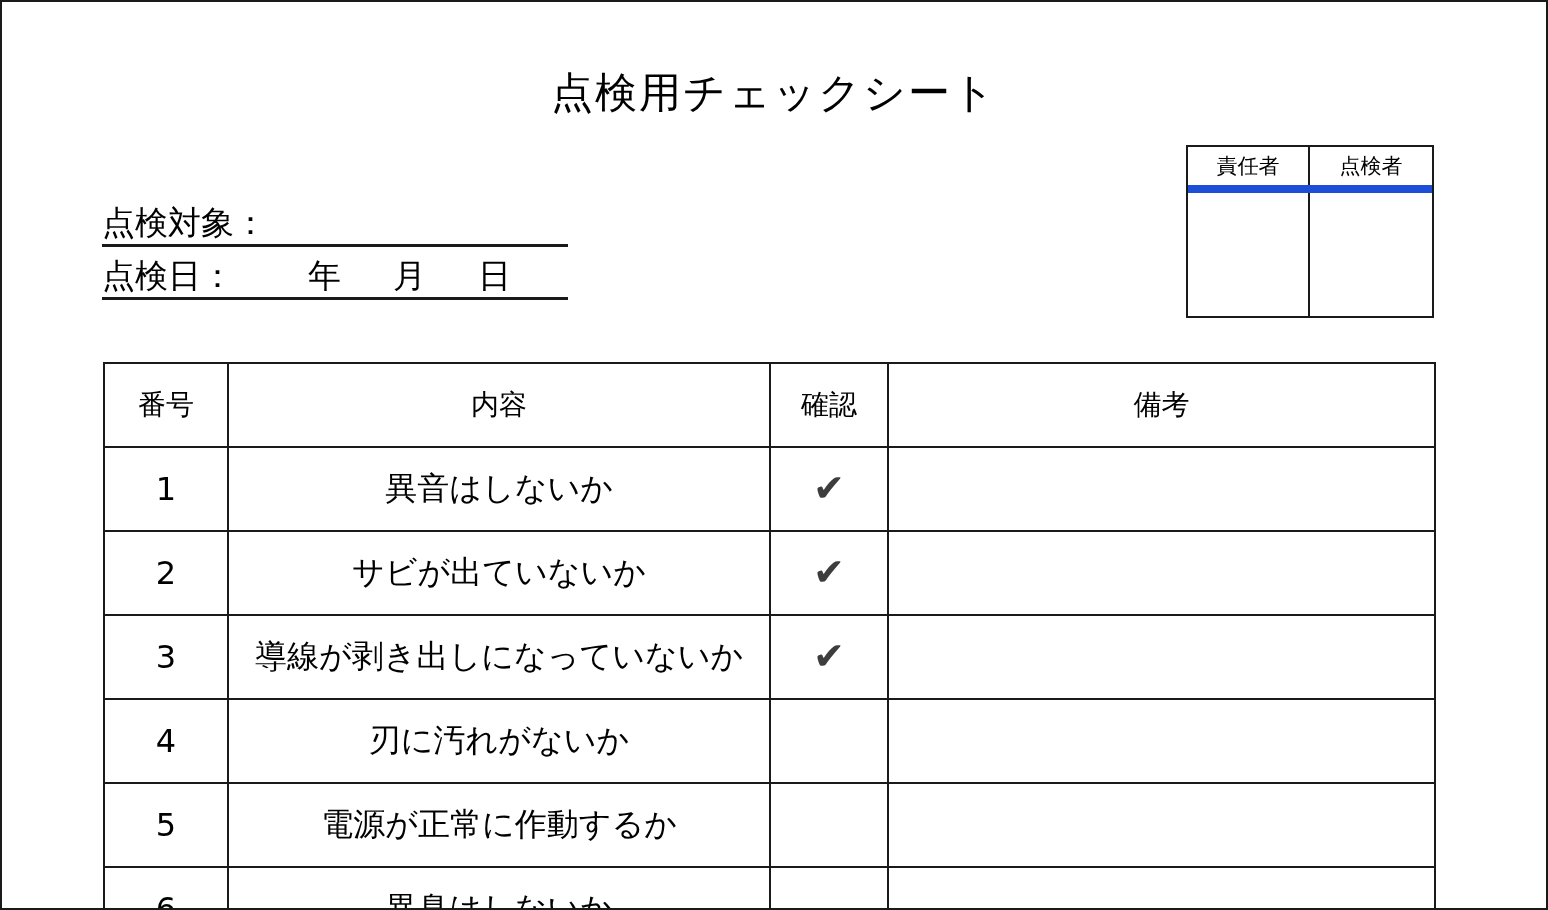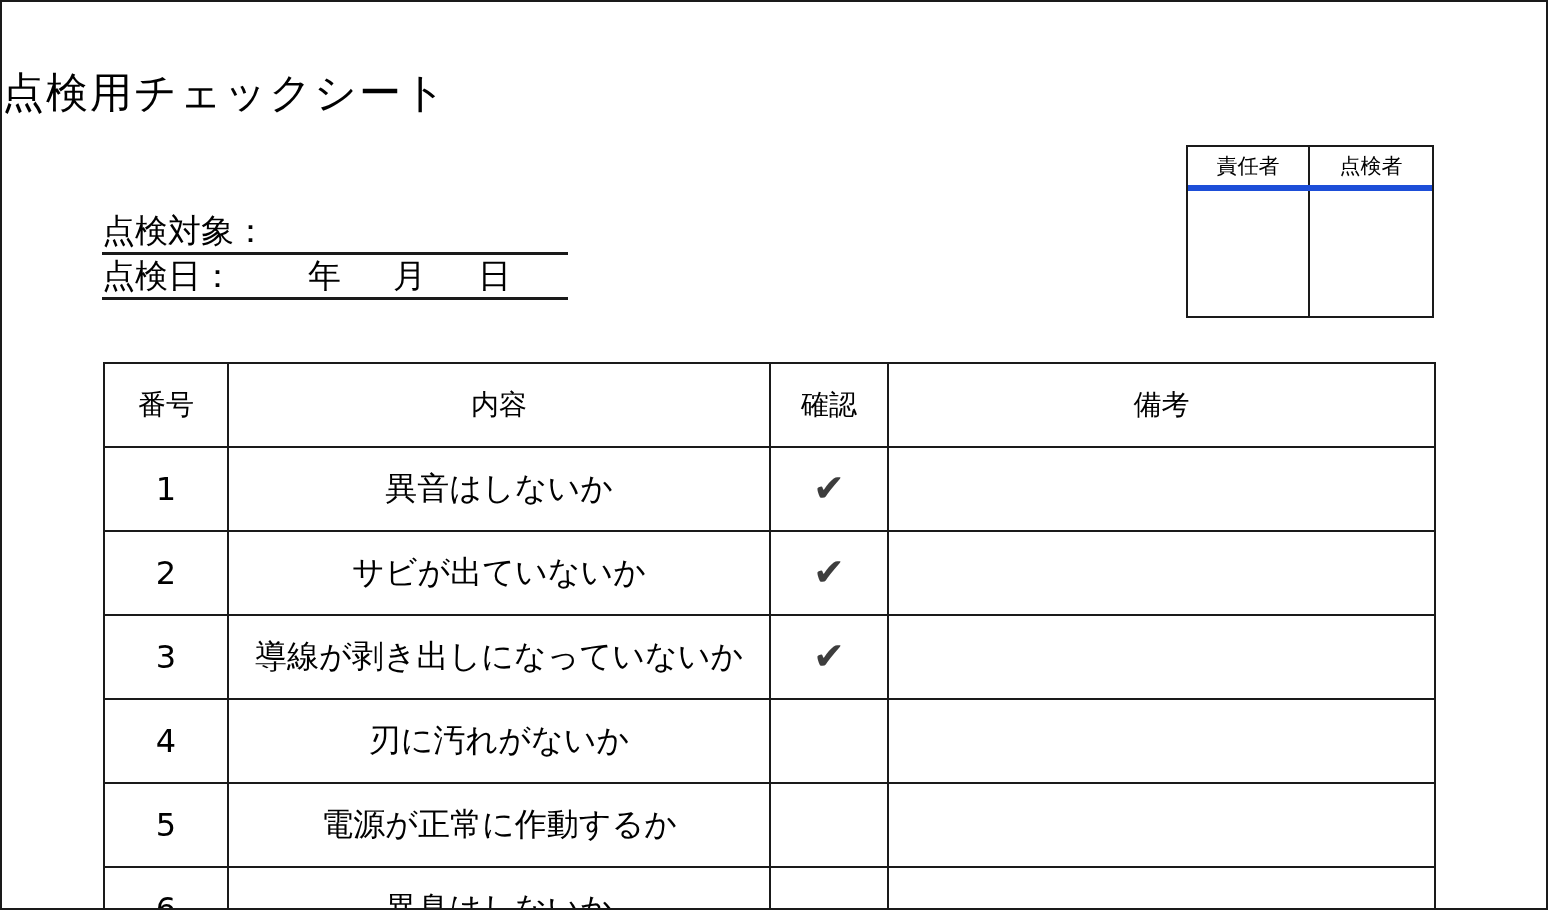--- a/index.html
+++ b/index.html
@@ -24,20 +24,21 @@
     background: #ffffff;
     overflow: hidden;
   }
 
   
   .doc-title {
     position: absolute;
     top: 66px;
     left: 0;
     width: 100%;
+    text-align: center;
     font-size: 42px;
     letter-spacing: 2px;
     font-weight: 400;
     line-height: 1.2;
   }
 
   
   .sign-box {
     position: absolute;
     top: 143px;
@@ -45,21 +46,21 @@
     width: 248px;
     height: 173px;
     border: 2px solid #1a1a1a;
     box-sizing: border-box;
     display: flex;
     flex-direction: column;
   }
   .sign-head {
     display: flex;
     height: 38px;
-    border-bottom: 6px solid #1d4ed8;
+    border-bottom: 8px solid #1d4ed8;
   }
   .sign-body {
     display: flex;
     flex: 1;
   }
   .sign-col {
     flex: 1 1 50%;
     display: flex;
     align-items: center;
     justify-content: center;
@@ -74,21 +75,21 @@
   
   .field {
     position: absolute;
     font-size: 33px;
     white-space: nowrap;
     border-bottom: 3px solid #1a1a1a;
     line-height: 1.25;
     padding-bottom: 1px;
   }
   .field-target {
-    top: 208px;
+    top: 200px;
     left: 100px;
     width: 466px;
   }
   .field-date {
     top: 253px;
     left: 100px;
     width: 466px;
   }
   .date-inner {
     display: flex;

